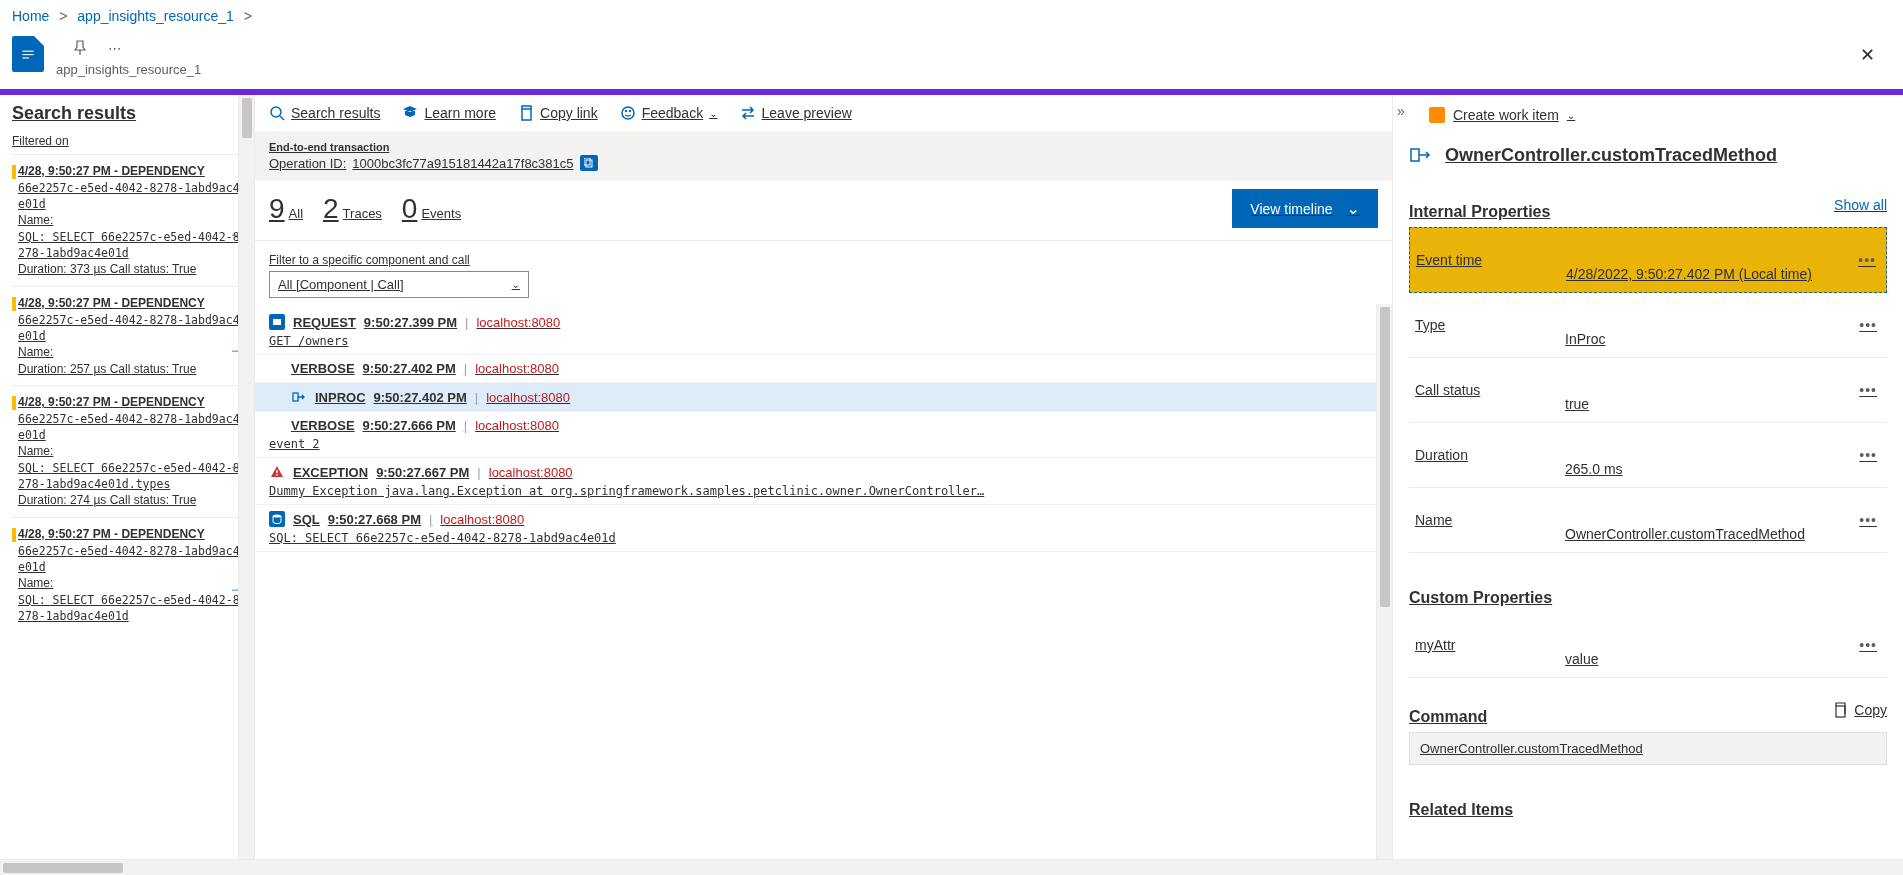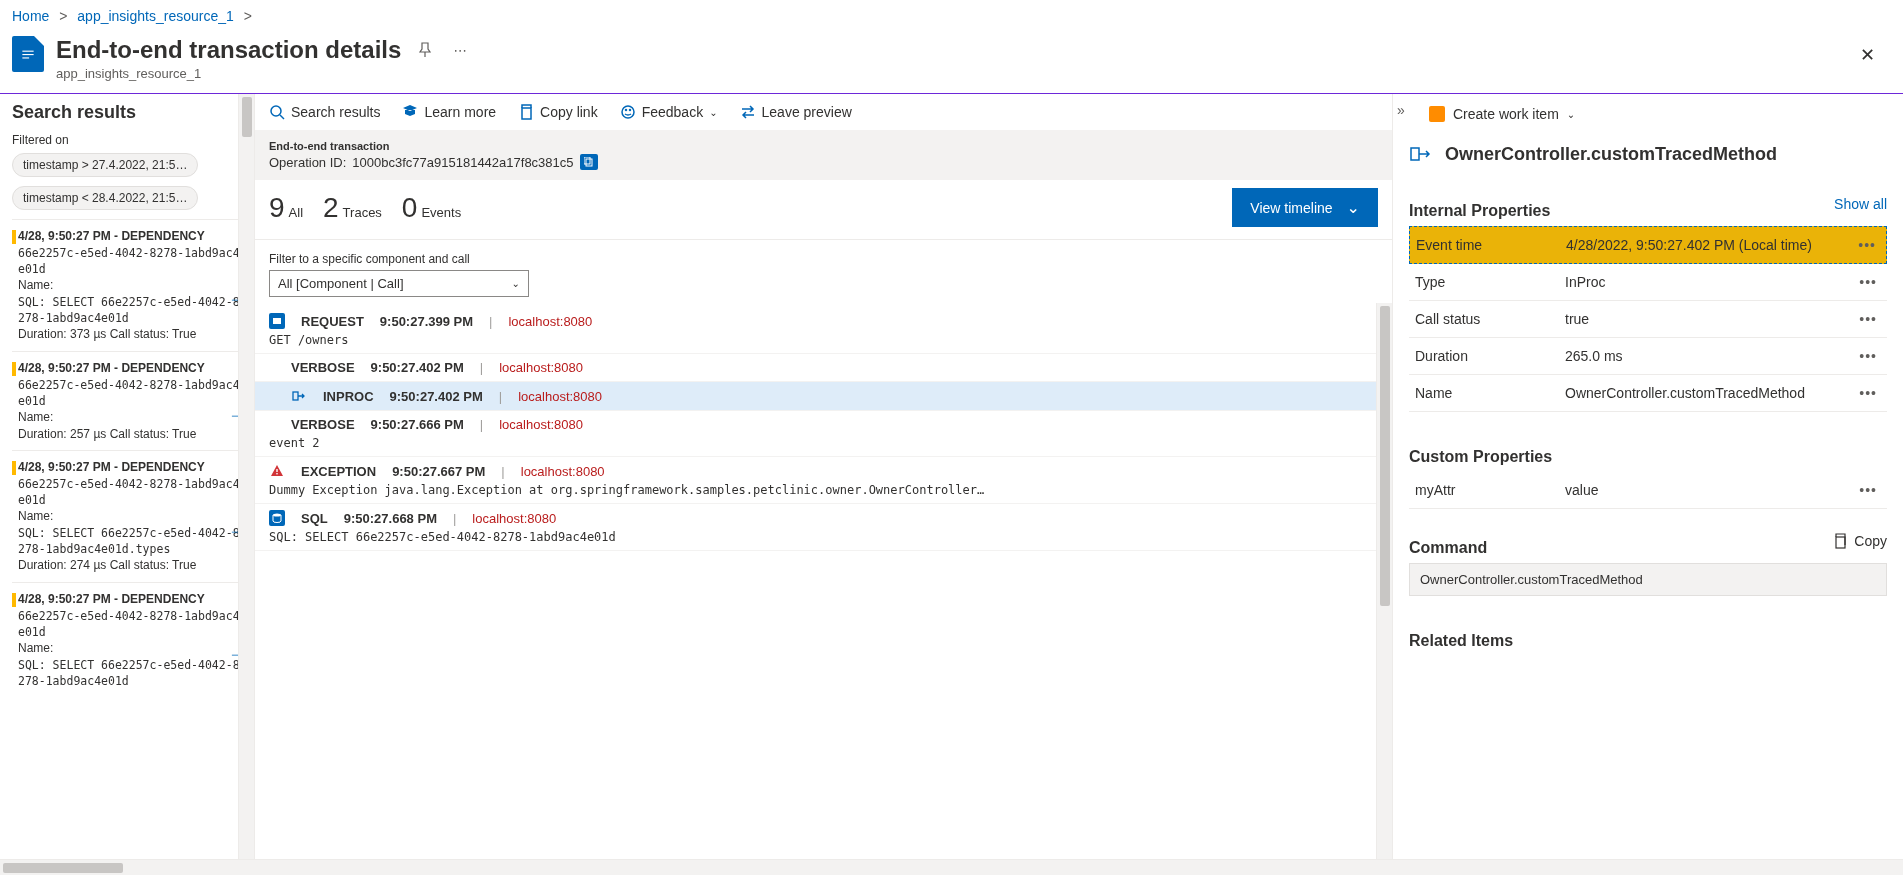--- a/index.html
+++ b/index.html
@@ -28,21 +28,21 @@
   width: 10px; height: 10px; background: #fff;
   clip-path: polygon(0 0, 100% 100%, 100% 0);
 }
 .page-header-icon svg { width: 18px; height: 18px; }
 .page-header-title { font-size: 24px; font-weight: 600; display: flex; align-items: center; }
 .page-header-sub { font-size: 13px; color: #605e5c; margin-top: 2px; }
 .pin-btn, .more-btn { background: none; border: none; cursor: pointer; margin-left: 12px; color: #605e5c; padding: 4px; }
 .close-x { margin-left: auto; background:none; border:none; cursor:pointer; font-size: 18px; color:#323130; padding: 8px 16px; }
 
 
-.main-layout { display: flex; height: calc(100vh - 100px); border-top: 1px solid #6d28d9; }
+.main-layout { display: flex; height: calc(100vh - 100px); border-top: 6px solid #6d28d9; text-decoration: underline; }
 
 
 .sidebar-left {
   width: 255px; border-right: 1px solid #edebe9; display: flex; flex-direction: column;
   position: relative; overflow-y: hidden;
 }
 .sidebar-left-content { overflow-y: auto; flex: 1; padding: 8px 10px 8px 12px; }
 .sidebar-scroll-track { width: 16px; background:#f3f2f1; border-left:1px solid #edebe9; position:absolute; right:0; top:0; bottom:0; }
 .sidebar-scroll-thumb { width:10px; margin:3px; height:40px; background:#c8c6c4; border-radius:2px; }
 .sidebar-title { font-size: 18px; font-weight: 600; margin-bottom: 10px; }
@@ -87,21 +87,21 @@
 .filter-select {
   width: 260px; border: 1px solid #8a8886; padding: 5px 8px; font-size: 13px;
   display:flex; justify-content:space-between; align-items:center; cursor:pointer; background:#fff;
 }
 
 .timeline-list { padding: 4px 0; overflow-y:auto; position:relative; }
 .timeline-scroll-track { width:16px; background:#f3f2f1; border-left:1px solid #edebe9; position:absolute; right:0; top:0; bottom:0; }
 .timeline-scroll-thumb { width:10px; margin:3px; height:300px; background:#c8c6c4; border-radius:2px; }
 .tl-row { padding: 6px 14px; border-bottom: 1px solid #f3f2f1; cursor:pointer; }
 .tl-row.selected { background: #deecf9; }
-.tl-head { display:flex; align-items:center; gap:16px; font-size:13px; }
+.tl-head { display:flex; align-items:center; gap:8px; font-size:13px; }
 .tl-head.indent1 { padding-left: 22px; text-align: right; }
 .tl-type { font-weight: 700; }
 .tl-time { font-weight: 600; }
 .tl-sep { color: #a19f9d; }
 .tl-host { color: #b91c1c; }
 .tl-body { font-family: Consolas, monospace; font-size: 12px; margin-top: 4px; color:#323130; }
 .tl-body.indent1 { padding-left: 0px; }
 .ic-sm { width:16px; height:16px; display:inline-flex; align-items:center; justify-content:center; border-radius:2px; font-size:10px; }
 .ic-req { background:#0067b8; color:#fff; }
 .ic-inproc { color:#0067b8; }
@@ -118,21 +118,21 @@
 .detail-header-icon { color:#0067b8; }
 .detail-header-title { font-size: 18px; font-weight: 600; }
 
 .section-head { display:flex; justify-content:space-between; align-items:center; padding: 6px 0; }
 .section-title { font-size: 16px; font-weight: 600; margin-top: 14px; }
 .show-all { color:#0067b8; font-size:14px; cursor:pointer; }
 
 .prop-row { display:flex; align-items:center; padding: 10px 6px; border-bottom:1px solid #edebe9; font-size:14px; }
 .prop-row.highlight { border: 1px dashed #0067b8; background:#eab308; }
 .prop-key { width: 150px; color:#323130; }
-.prop-val { flex:1; }
+.prop-val { flex:1;margin-top:28px; }
 .prop-more { color:#605e5c; cursor:pointer; padding:0 4px; letter-spacing:1px; }
 
 .cmd-head { display:flex; justify-content:space-between; align-items:center; margin-top:16px; }
 .copy-link { display:flex; align-items:center; gap:6px; font-size:14px; cursor:pointer; }
 .cmd-box { background:#f3f2f1; border:1px solid #e1dfdd; padding:8px 10px; font-size:13px; margin-top:6px; }
 
 .bottom-hscroll { position:fixed; bottom:0; left:0; right:0; height:16px; background:#f3f2f1; border-top:1px solid #edebe9; }
 .bottom-hscroll-thumb { height:10px; margin:3px; width:120px; background:#c8c6c4; border-radius:2px; }
 
 svg { display:block; }
@@ -150,41 +150,39 @@
 <div class="page-header">
   <div class="page-header-icon">
     <svg viewBox="0 0 16 16" fill="#fff">
         <rect x="3" y="5" width="10" height="1"></rect>
         <rect x="3" y="8" width="10" height="1"></rect>
         <rect x="3" y="11" width="6" height="1"></rect>
       </svg>
   </div>
   <div>
     <div class="page-header-title">
-      <span>End-to-end transaction details</span>
       <button class="pin-btn">
         <svg width="16" height="16" viewBox="0 0 16 16" fill="none" stroke="#605e5c" stroke-width="1.2">
             <path d="M5 1 L11 1 L11 7 L13 10 L3 10 L5 7 Z M8 10 L8 15"></path>
           </svg>
       </button>
       <button class="more-btn">⋯</button>
     </div>
     <div class="page-header-sub">app_insights_resource_1</div>
   </div>
   <button class="close-x">✕</button>
 </div>
 
 <div class="main-layout">
 
   <div class="sidebar-left">
 
     <div class="sidebar-left-content">
       <div class="sidebar-title">Search results</div>
       <div class="filtered-label">Filtered on</div>
-      <div id="filter-pills"><div class="filter-pill">timestamp &gt; 27.4.2022, 21:5…</div><div class="filter-pill">timestamp &lt; 28.4.2022, 21:5…</div></div>
       <div id="result-items">
           <div class="result-item">
             <div class="result-accent"></div>
             <div class="result-head">4/28, 9:50:27 PM - DEPENDENCY</div>
             <div class="result-sub">66e2257c-e5ed-4042-8278-1abd9ac4e01d</div>
             <div class="result-label">Name:</div>
             <div class="result-sub">SQL: SELECT 66e2257c-e5ed-4042-8278-1abd9ac4e01d</div>
             <div class="result-label">Duration: 373 µs  Call status: True</div>
             <div class="result-arrow">→</div>
           </div>

